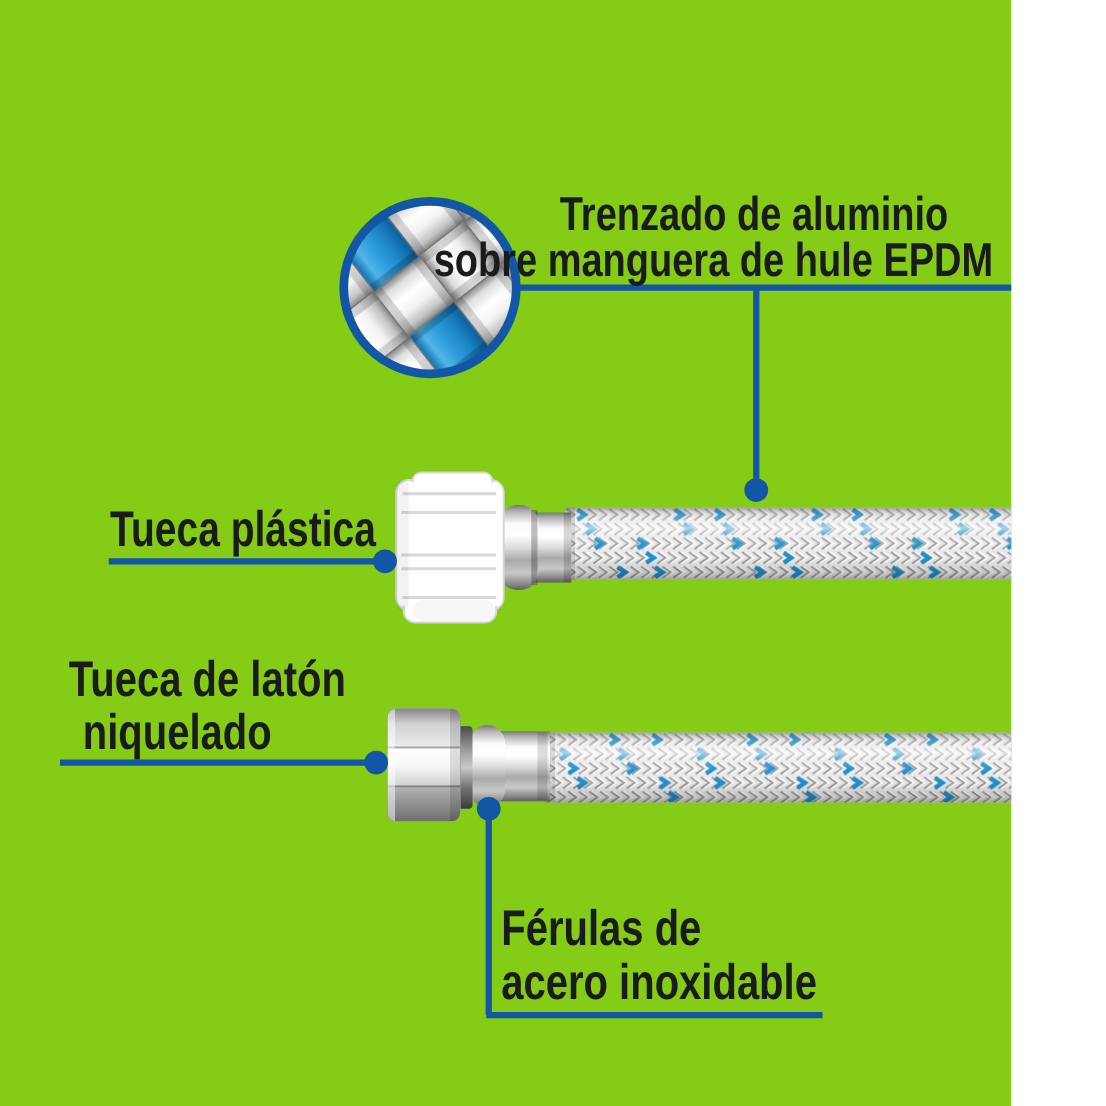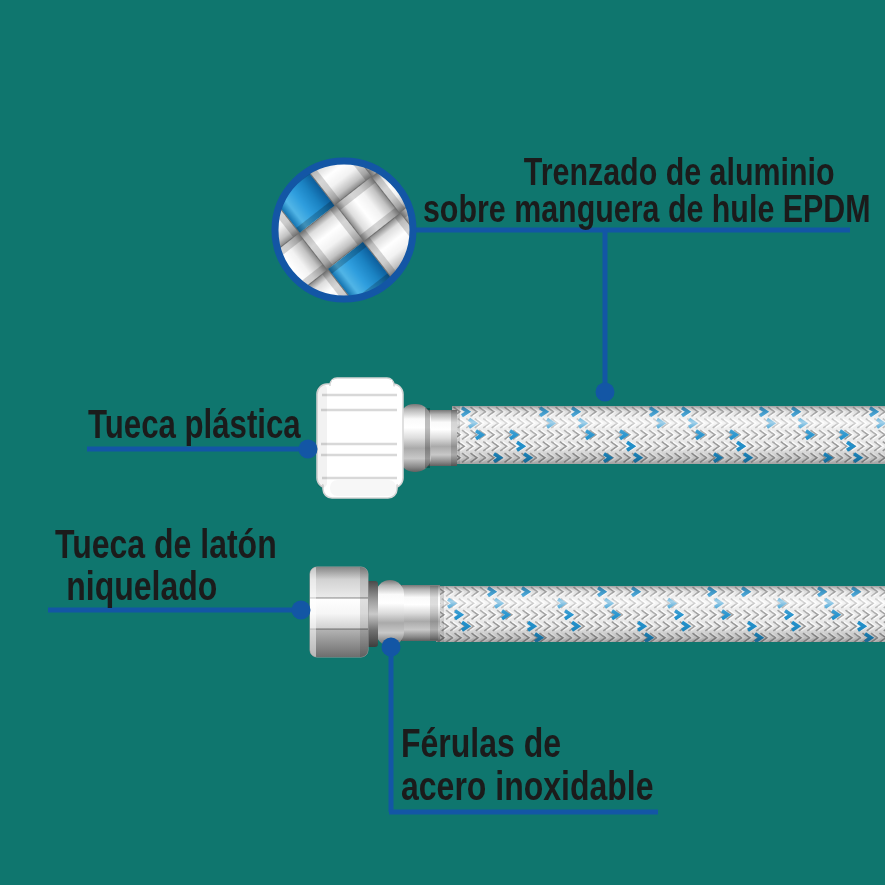--- a/index.html
+++ b/index.html
@@ -1,16 +1,16 @@
 <!DOCTYPE html>
 <html style="--callout-blue: #1356a5; --braid-blue: #1e8fcb; --text-color: #1b1b1b;"><head>
 <meta charset="utf-8">
 <style>
   html,body{margin:0;padding:0;background:#fff;}
-  #canvas{position:relative;width:885px;height:885px;background:#0f766e;overflow:hidden;font-family:"Liberation Sans",sans-serif;}
+  #canvas{position:relative;width:809px;height:885px;background:#84cc16;overflow:hidden;font-family:"Liberation Sans",sans-serif;}
   #art{position:absolute;left:0;top:0;}
   .label{position:absolute;color:#1b1b1b;font-weight:bold;transform:scaleX(.8);}
   #label-braid{top:154px;right:14px;text-align:right;font-size:38px;line-height:37px;transform-origin:100% 50%;white-space:nowrap;}
   #label-braid .l1{padding-right:45px;}
   #label-plastica{left:88px;top:404px;font-size:40px;line-height:40px;transform-origin:0 50%;white-space:nowrap;transform:scaleX(.78);}
   #label-laton{left:55px;top:523px;font-size:40px;line-height:42px;transform-origin:0 50%;white-space:nowrap;}
   #label-laton .l2{margin-left:14px;}
   #label-ferulas{left:401px;top:722px;font-size:40px;line-height:43px;transform-origin:0 50%;white-space:nowrap;}
 </style>
 </head>

